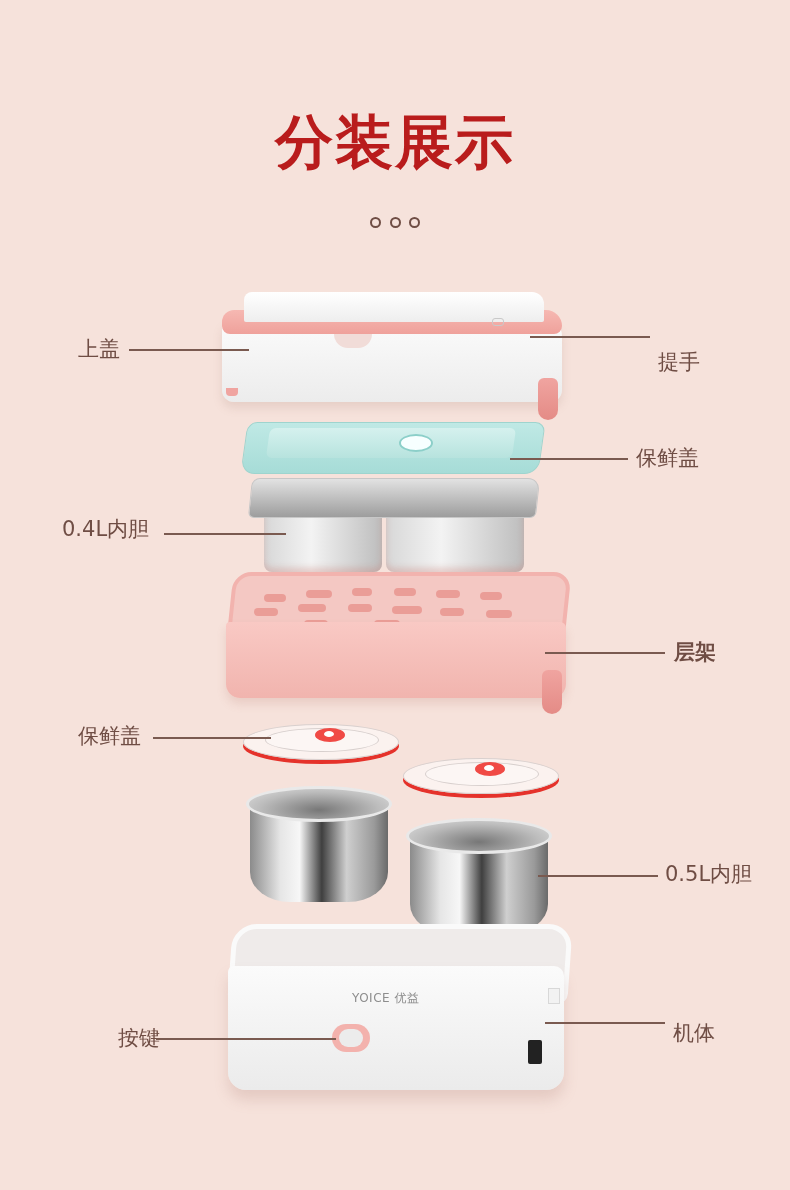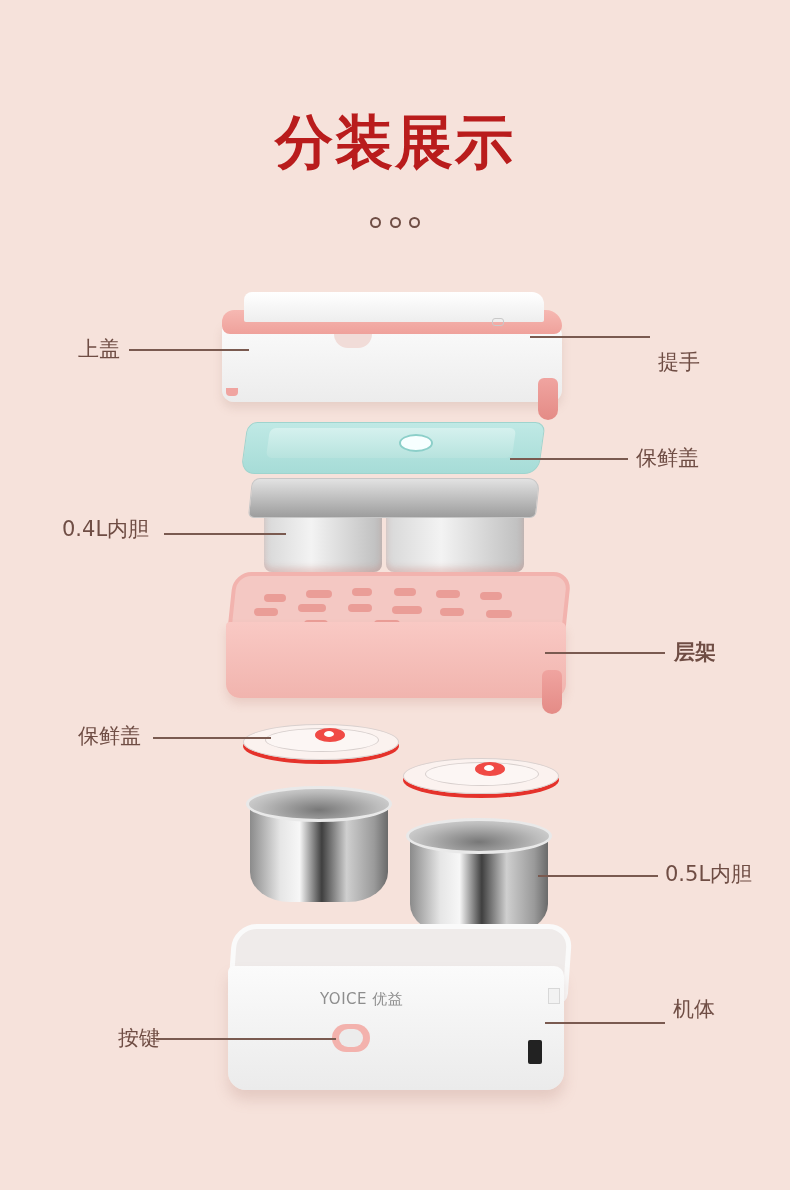--- a/index.html
+++ b/index.html
@@ -175,21 +175,21 @@
     background: #efebea; border: 5px solid #fafafa;
     border-radius: 24px 24px 10px 10px; transform: skewX(-4deg);
   }
   .base-unit .front {
     position: absolute; left: 2px; top: 46px; width: 336px; height: 124px;
     background: linear-gradient(#fbfbfb, #ebebeb);
     border-radius: 6px 10px 18px 18px;
     box-shadow: 0 10px 14px rgba(170,120,110,0.22);
   }
   .base-unit .brand {
-    position: absolute; left: 94px; top: 70px; font-size: 15px; color: #8d8d8d;
+    position: absolute; left: 126px; top: 70px; font-size: 12px; color: #8d8d8d;
     letter-spacing: 0.5px; font-family: "DejaVu Sans", sans-serif;
   }
   .base-unit .btn {
     position: absolute; left: 106px; top: 104px; width: 38px; height: 28px;
     background: #f3b2ad; border-radius: 14px;
   }
   .base-unit .btn::after {
     content: ""; position: absolute; left: 7px; top: 5px; width: 24px; height: 18px;
     background: #ececec; border-radius: 9px;
   }
@@ -298,17 +298,17 @@
 
 <div class="label" style="left:674px;top:639px;font-weight:bold;">层架</div>
 <div class="leader" style="left:545px;top:652px;width:120px;"></div>
 
 <div class="label" style="left:78px;top:723px;">保鲜盖</div>
 <div class="leader" style="left:153px;top:737px;width:118px;"></div>
 
 <div class="label" style="left:665px;top:861px;">0.5L内胆</div>
 <div class="leader" style="left:538px;top:875px;width:120px;"></div>
 
-<div class="label" style="left:673px;top:996px;">机体</div>
+<div class="label" style="left:673px;top:1020px;">机体</div>
 <div class="leader" style="left:545px;top:1022px;width:120px;"></div>
 
 <div class="label" style="left:118px;top:1025px;">按键</div>
 <div class="leader" style="left:156px;top:1038px;width:180px;"></div>
 
 </body></html>

